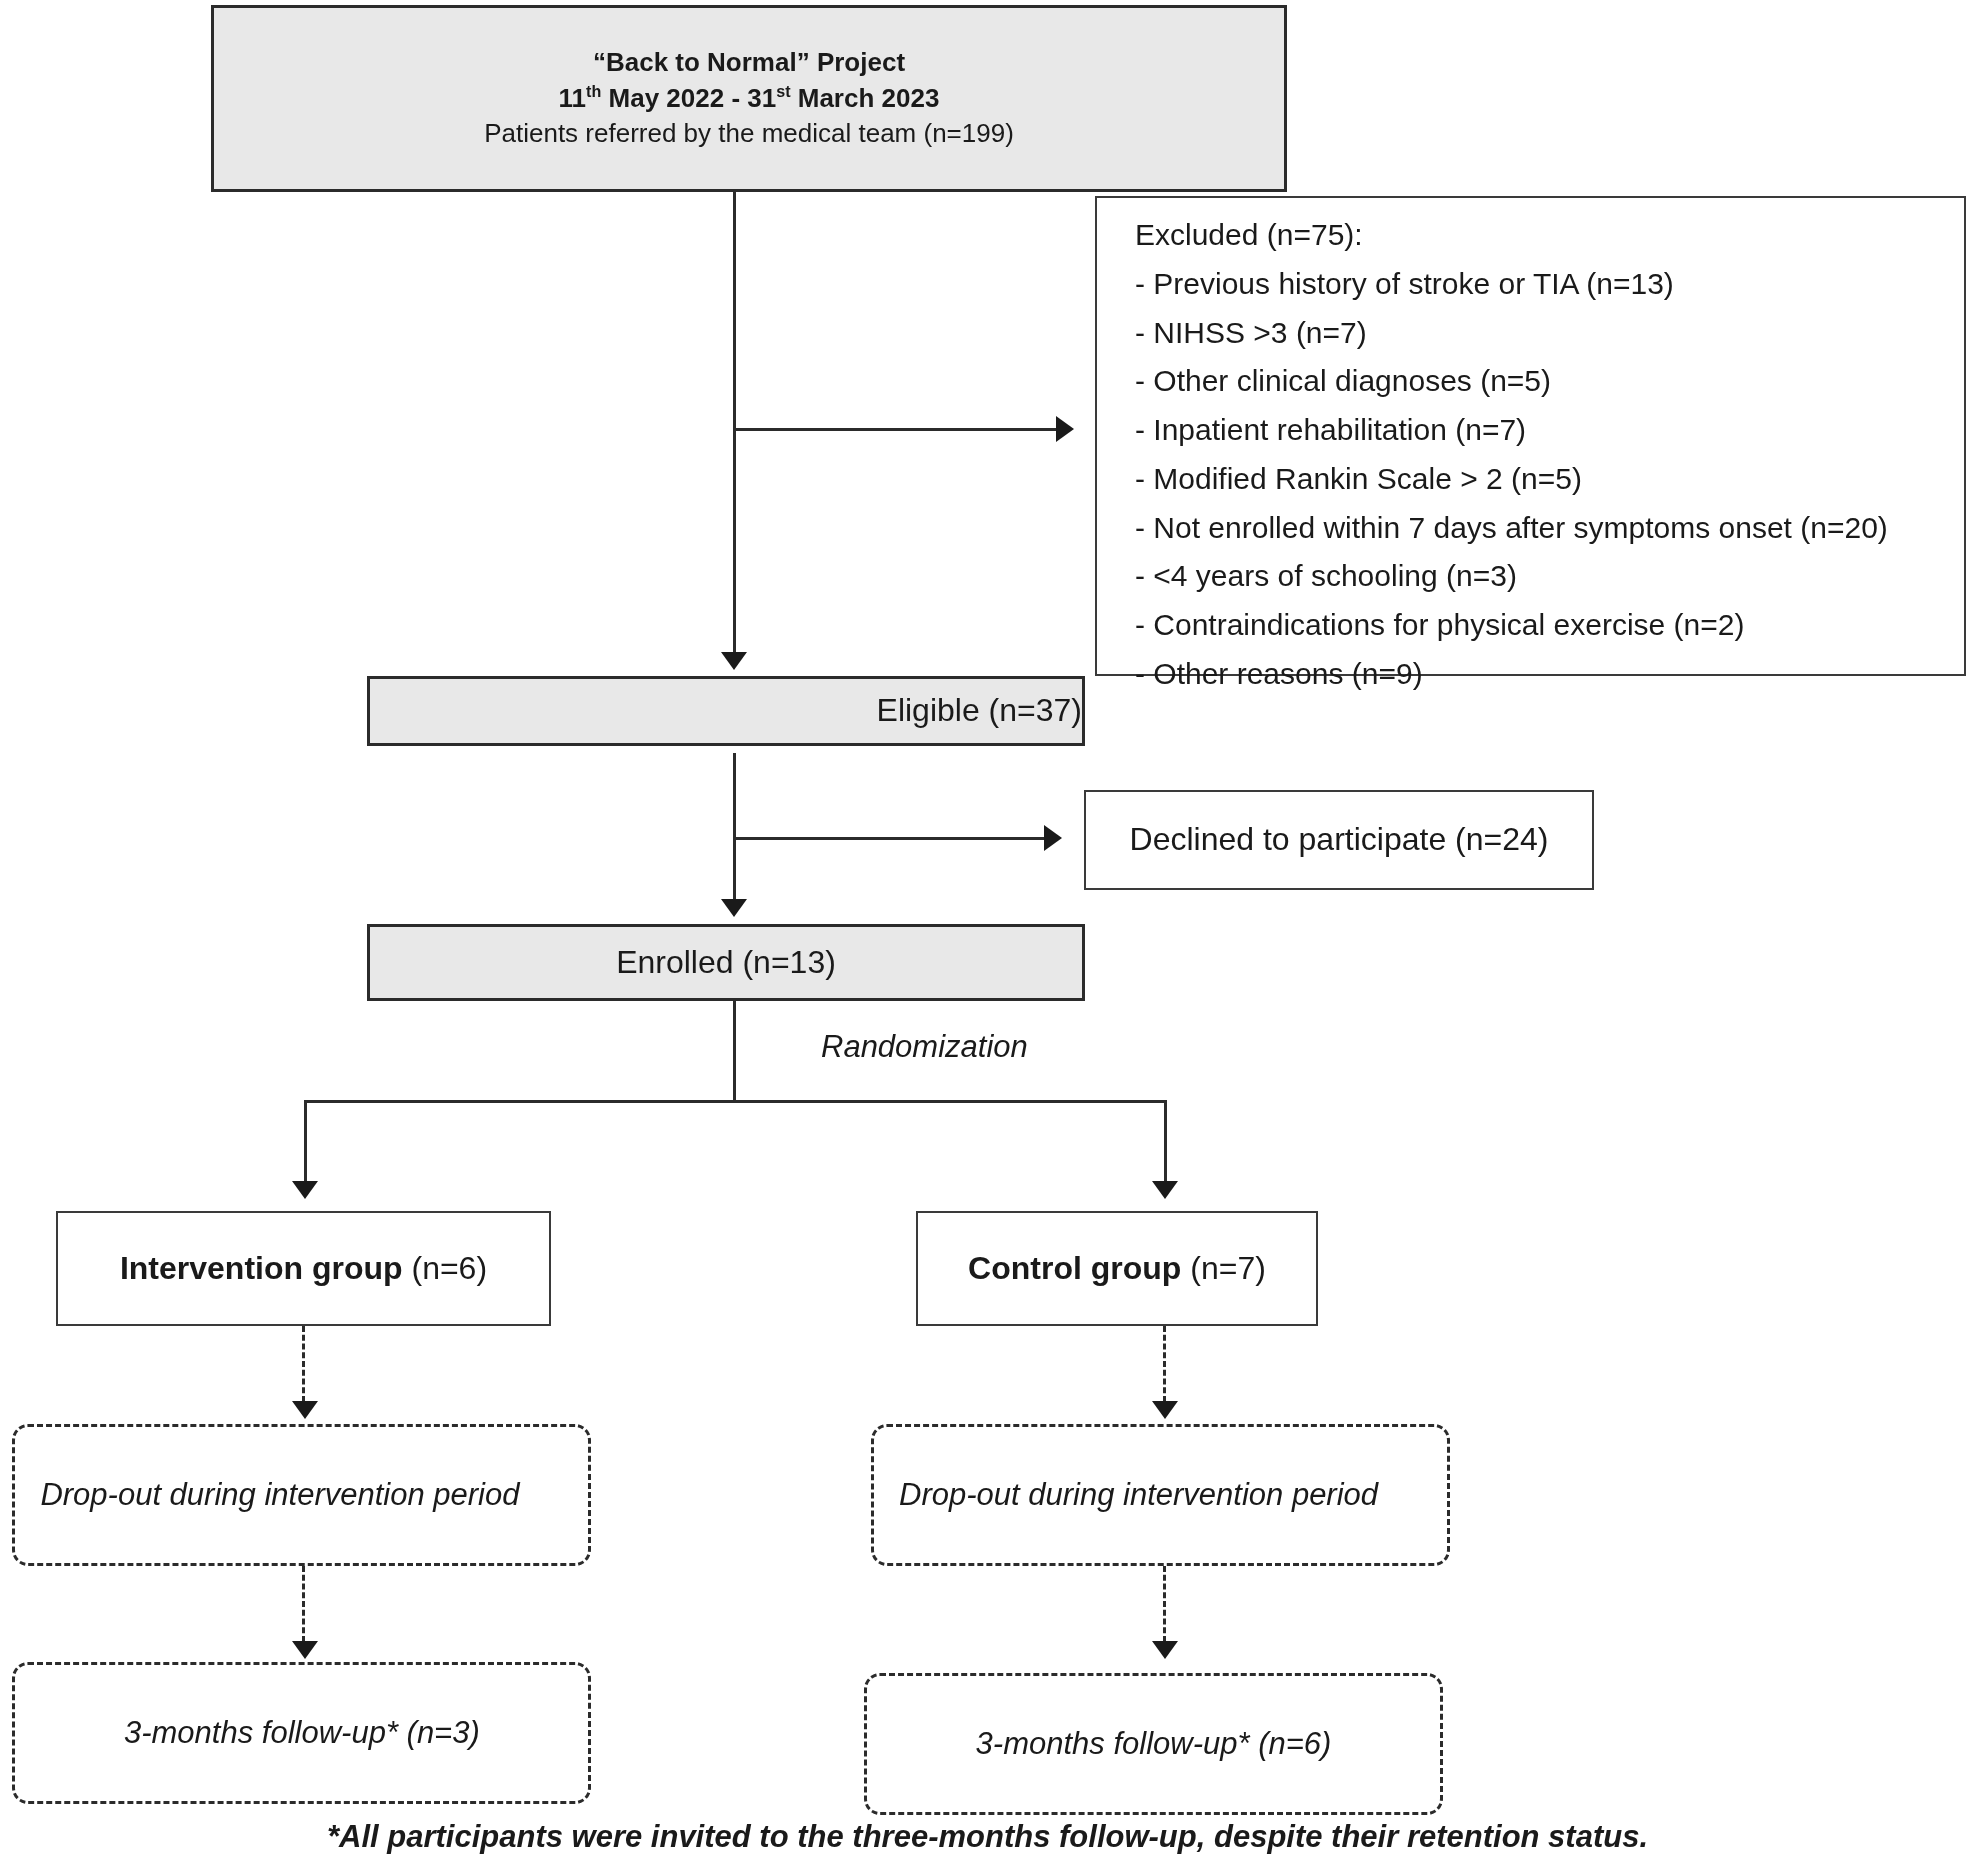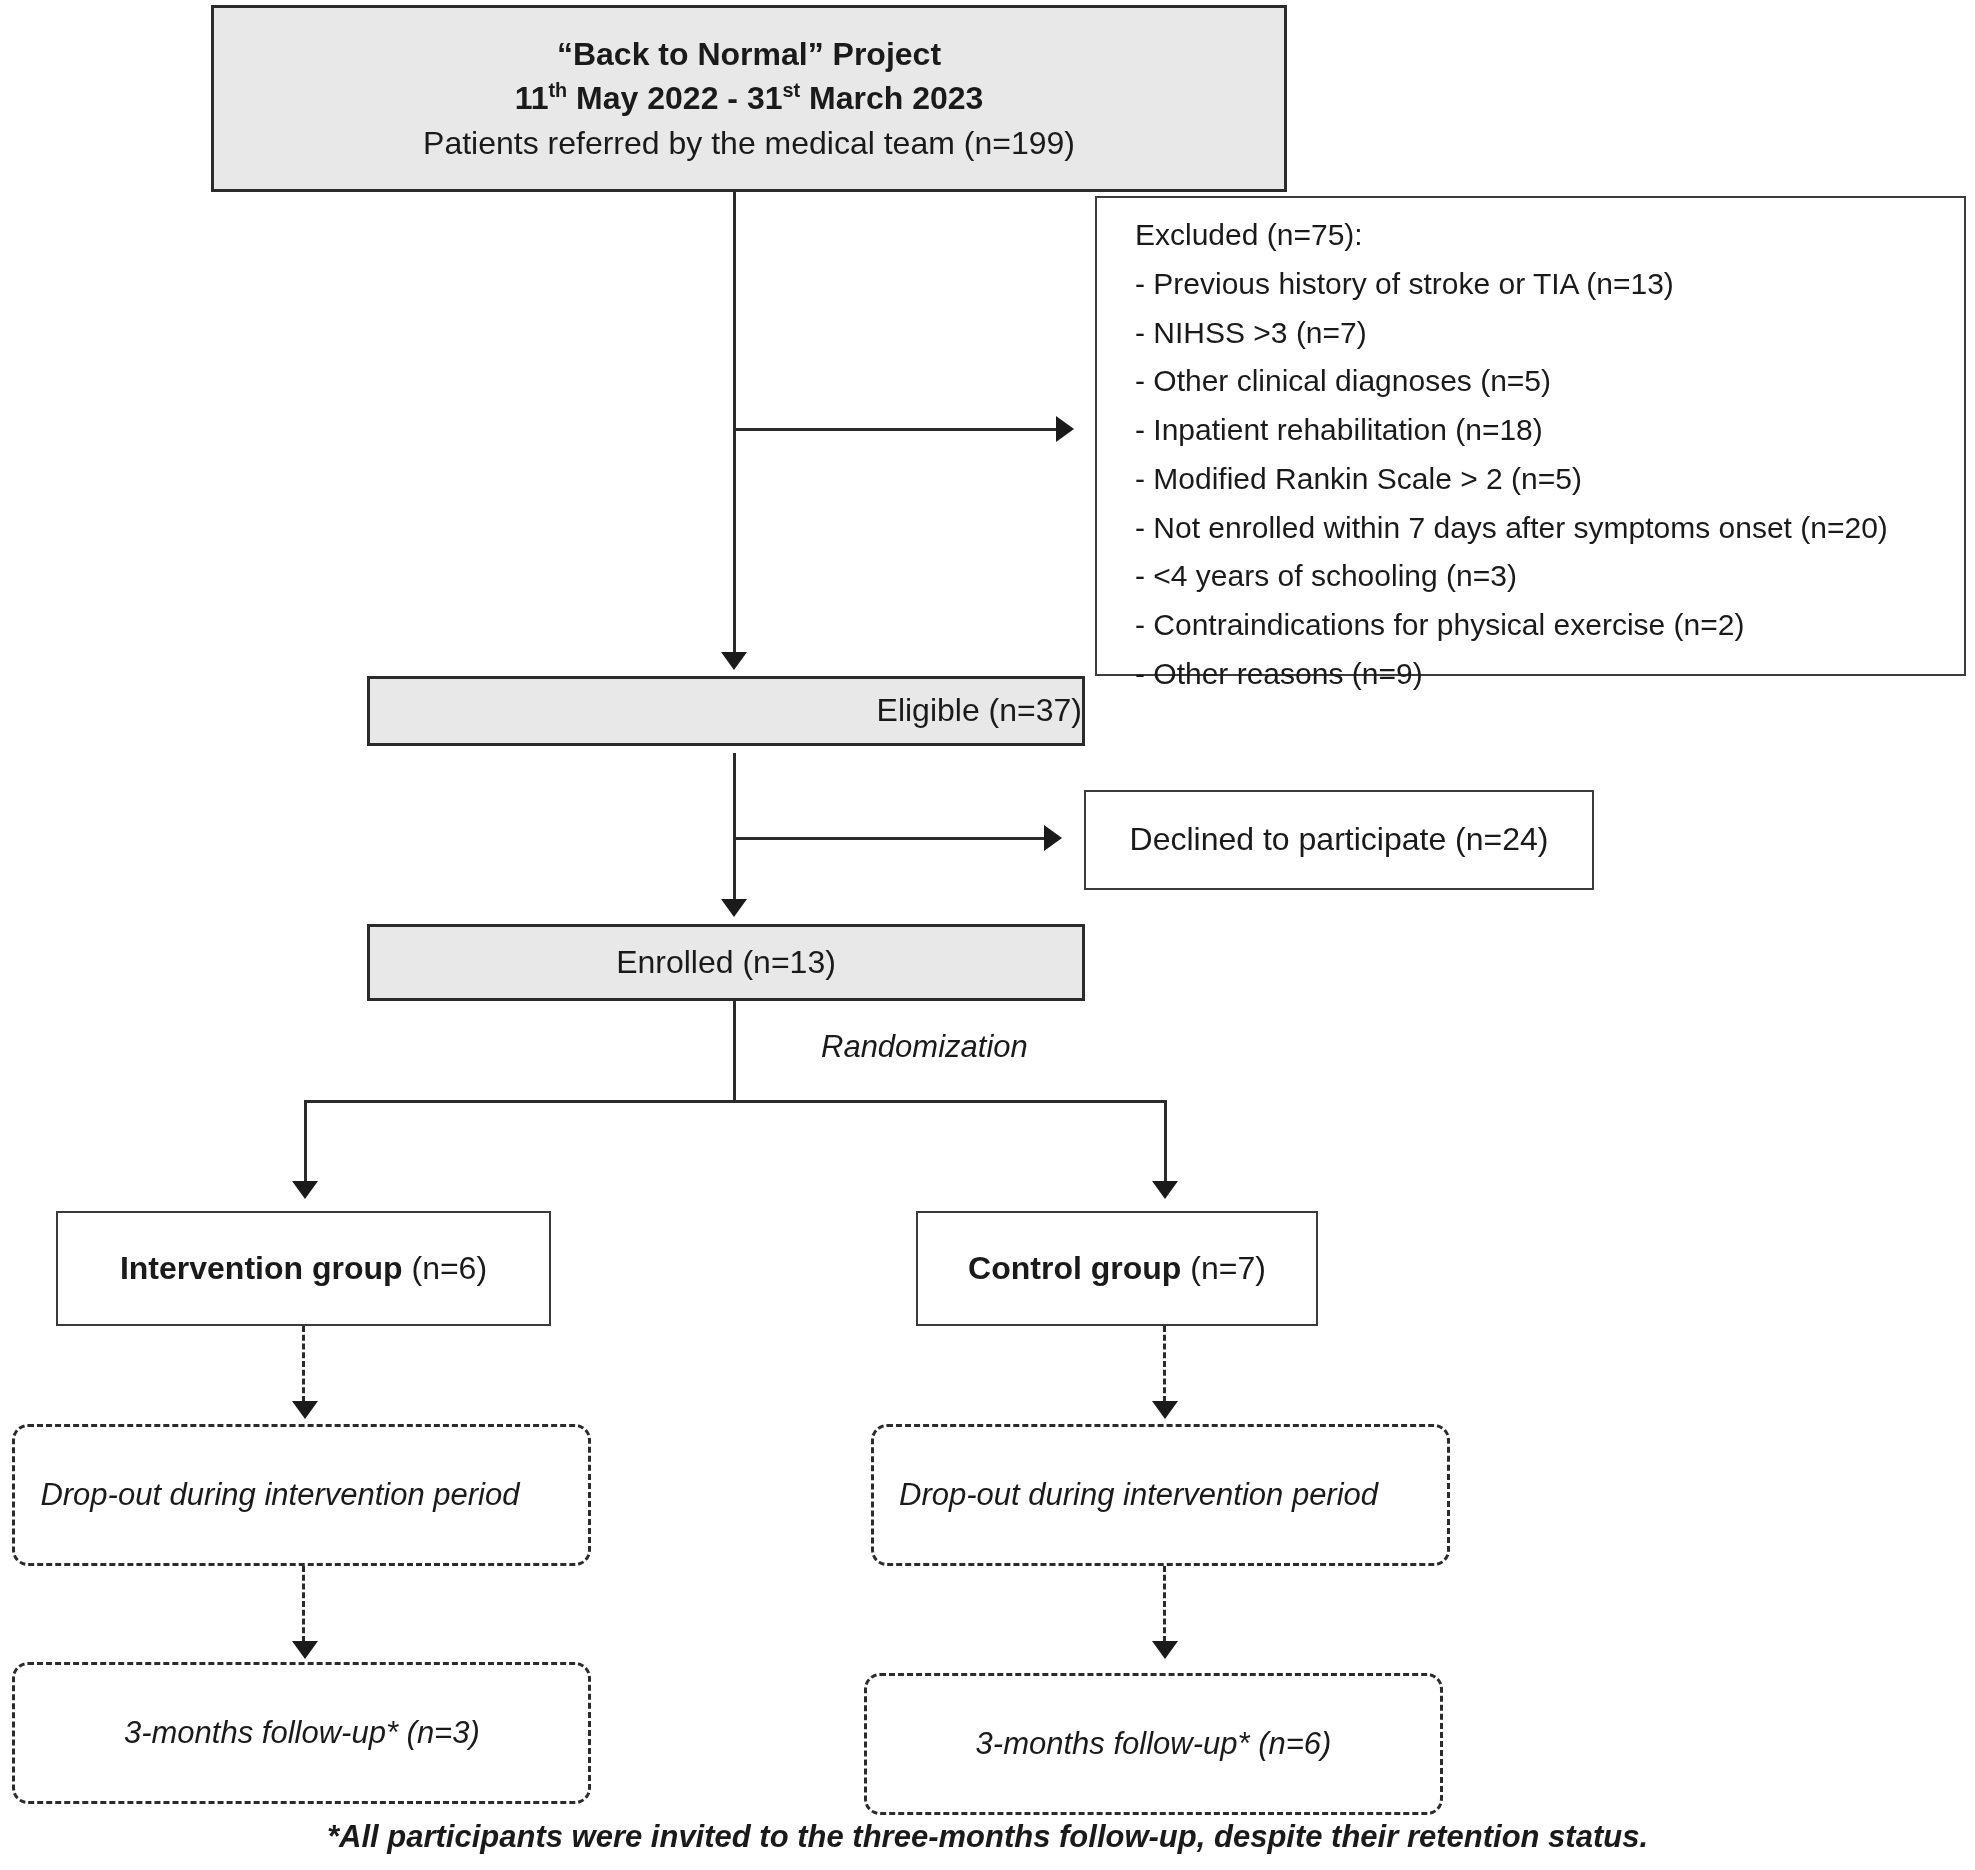--- a/index.html
+++ b/index.html
@@ -7,21 +7,21 @@
   #canvas{position:relative;width:1975px;height:1871px;background:#fff;overflow:hidden;}
 
   .box{position:absolute;box-sizing:border-box;display:flex;flex-direction:column;
        align-items:center;justify-content:center;text-align:center;}
   .solid{border:3.1px solid #2b2b2b;}
   .gray{background:#e8e8e8;}
   .white{background:#ffffff;}
   .thin{border:2.5px solid #3a3a3a;}
   .dashed{border:3.1px dashed #2b2b2b;border-radius:16px;background:#fff;}
 
-  .t-title{font-size:32px;font-weight:bold;line-height:1.38;}
+  .t-title{font-size:26px;font-weight:bold;line-height:1.38;}
   .t-node{font-size:32px;line-height:1.3;}
   .t-node b{font-weight:bold;}
   .t-list{font-size:30px;line-height:1.0;text-align:left;margin-left:8px;}
   .t-italic{font-style:italic;font-size:31px;}
   .t-foot{font-style:italic;font-weight:bold;font-size:31px;}
 
   .excl{position:absolute;box-sizing:border-box;padding:22.4px 0 0 30px;}
   .excl div{margin-bottom:18.7px;white-space:nowrap;}
 
   sup{font-size:0.62em;vertical-align:super;line-height:0;}
@@ -49,21 +49,21 @@
     </div>
     <div style="font-weight:normal;">Patients referred by the medical team (n=199)</div>
   </div>
 
   <div class="box thin white" style="left:1095px;top:196px;width:871px;height:480px;align-items:flex-start;justify-content:flex-start;">
     <div class="excl t-list" style="left:0;top:0;width:100%;">
       <div>Excluded (n=75):</div>
       <div>- Previous history of stroke or TIA (n=13)</div>
       <div>- NIHSS &gt;3 (n=7)</div>
       <div>- Other clinical diagnoses (n=5)</div>
-      <div>- Inpatient rehabilitation (n=18)</div>
+      <div>- Inpatient rehabilitation (n=7)</div>
       <div>- Modified Rankin Scale &gt; 2 (n=5)</div>
       <div>- Not enrolled within 7 days after symptoms onset (n=20)</div>
       <div>- &lt;4 years of schooling (n=3)</div>
       <div>- Contraindications for physical exercise (n=2)</div>
       <div>- Other reasons (n=9)</div>
     </div>
   </div>
 
   <div class="ln vl" style="left:733px;top:192px;height:462px;"></div>
   <div class="arrow-d" style="left:721px;top:652px;"></div>

